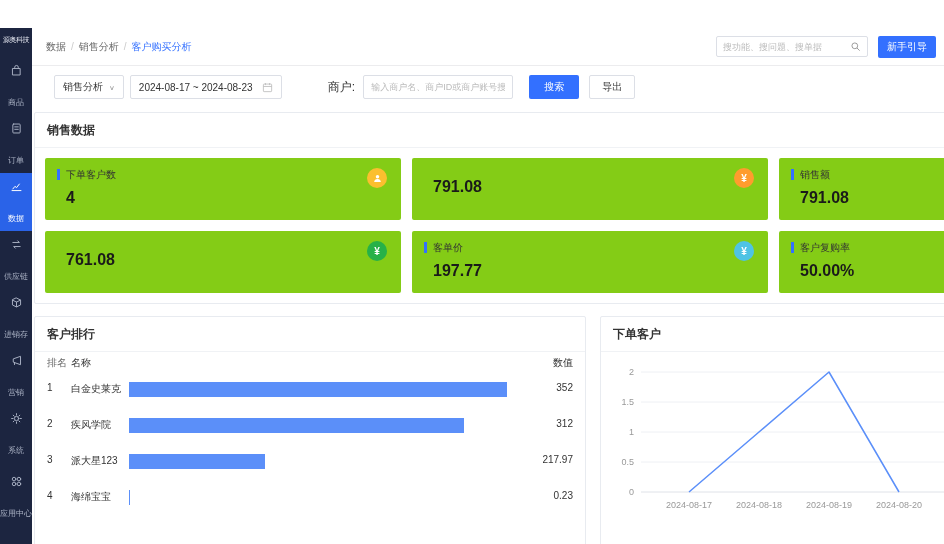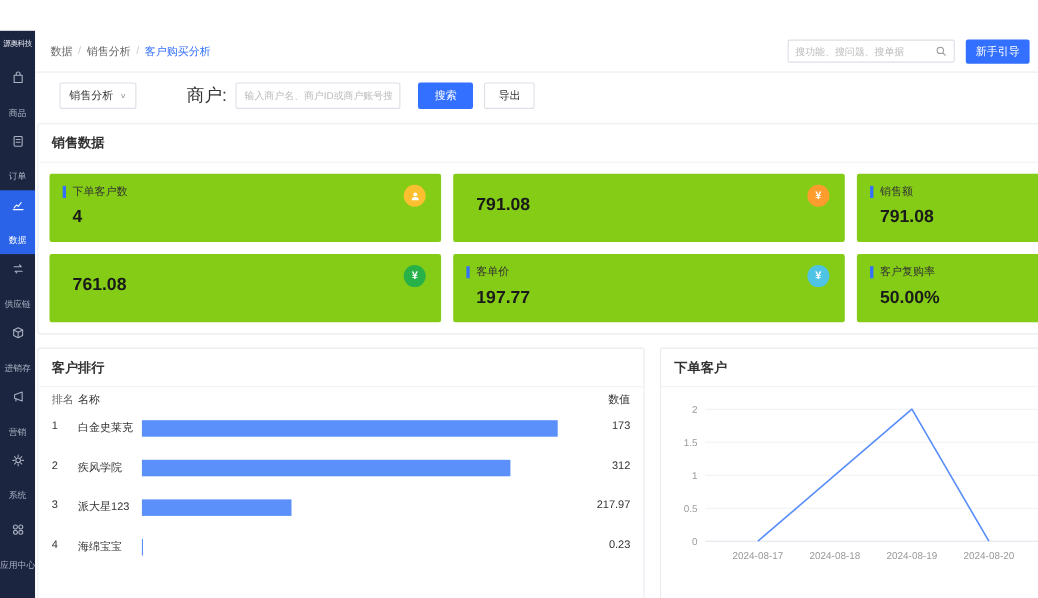--- a/index.html
+++ b/index.html
@@ -31,21 +31,21 @@
   .top-search input { border: none; outline: none; flex: 1; min-width: 0; font-size: 9px; color: #333; font-family: inherit; }
   .top-search input::placeholder { color: #bbb; }
   .top-search svg { width: 11px; height: 11px; stroke: #999; flex-shrink: 0; }
   .guide-btn { background: #3370ff; color: #fff; border: none; border-radius: 2px; height: 22px; padding: 0 9px; font-size: 10px; cursor: pointer; white-space: nowrap; font-family: inherit; }
 
   .filterbar { height: 42px; flex-shrink: 0; display: flex; align-items: center; padding: 0 22px; }
   .ctrl { height: 24px; border: 1px solid #dcdfe6; border-radius: 2px; display: flex; align-items: center; padding: 0 8px; font-size: 10px; color: #333; gap: 6px; background: #fff; cursor: pointer; white-space: nowrap; }
   .caret { font-size: 8px; color: #999; transform: scaleY(0.8); }
   .date-ctrl { margin-left: 6px; width: 152px; justify-content: space-between; }
   .cal-icon svg { width: 11px; height: 11px; stroke: #bbb; display: block; }
-  .merchant-label { font-size: 16px; color: #333; margin-left: 46px; margin-right: 8px; }
+  .merchant-label { font-size: 12px; color: #333; margin-left: 46px; margin-right: 8px; }
   .merchant-input { width: 150px; height: 24px; border: 1px solid #dcdfe6; border-radius: 2px; padding: 0 7px; font-size: 9px; color: #333; outline: none; font-family: inherit; }
   .merchant-input::placeholder { color: #bbb; }
   .search-btn { background: #3370ff; color: #fff; border: none; border-radius: 2px; height: 24px; padding: 0 15px; font-size: 10px; margin-left: 16px; cursor: pointer; font-family: inherit; }
   .export-btn { background: #fff; color: #333; border: 1px solid #dcdfe6; border-radius: 2px; height: 24px; padding: 0 12px; font-size: 10px; margin-left: 10px; cursor: pointer; font-family: inherit; }
 
   .content { flex: 1; padding: 4px 2px 0; overflow: hidden; }
 
   .card { border: 1px solid #e8ebf0; border-radius: 2px; background: #fff; }
   .card-header { padding: 9px 12px 8px; font-size: 12px; font-weight: bold; color: #333; border-bottom: 1px solid #f0f2f5; }
 
@@ -182,20 +182,29 @@
         </div>
         <button class="guide-btn">新手引导</button>
       </div>
     </header>
 
     <div class="filterbar">
       <div class="ctrl">
         <span>销售分析</span>
         <span class="caret">∨</span>
       </div>
+      <div class="ctrl date-ctrl">
+        <span>2024-08-17 ~ 2024-08-23</span>
+        <span class="cal-icon">
+          <svg viewBox="0 0 16 16" fill="none" stroke-width="1.2">
+              <rect x="2" y="3" width="12" height="11" rx="1"></rect>
+              <path d="M2 6.5h12M5 1.5v3M11 1.5v3"></path>
+            </svg>
+        </span>
+      </div>
       <span class="merchant-label">商户:</span>
       <input class="merchant-input" type="text" placeholder="输入商户名、商户ID或商户账号搜索" style="">
       <button class="search-btn">搜索</button>
       <button class="export-btn">导出</button>
     </div>
 
     <div class="content">
 
       <section class="card sales-card">
         <div class="card-header">销售数据</div>
@@ -245,21 +254,21 @@
               <span class="col-bar"></span>
               <span class="col-value">数值</span>
             </div>
             <div>
                 <div class="rank-row">
                   <span class="col-rank">1</span>
                   <span class="col-name">白金史莱克</span>
                   <span class="col-bar">
                     <span class="bar" style="display:block;background:#5b8ff9;width:100%"></span>
                   </span>
-                  <span class="col-value">173</span>
+                  <span class="col-value">352</span>
                 </div>
                 <div class="rank-row">
                   <span class="col-rank">2</span>
                   <span class="col-name">疾风学院</span>
                   <span class="col-bar">
                     <span class="bar" style="display:block;background:#5b8ff9;width:88.63636363636364%"></span>
                   </span>
                   <span class="col-value">312</span>
                 </div>
                 <div class="rank-row">

